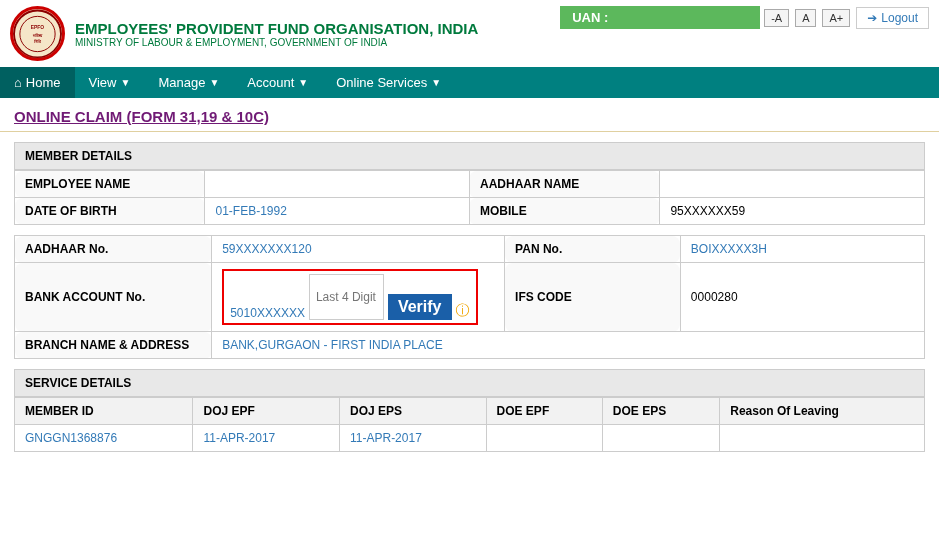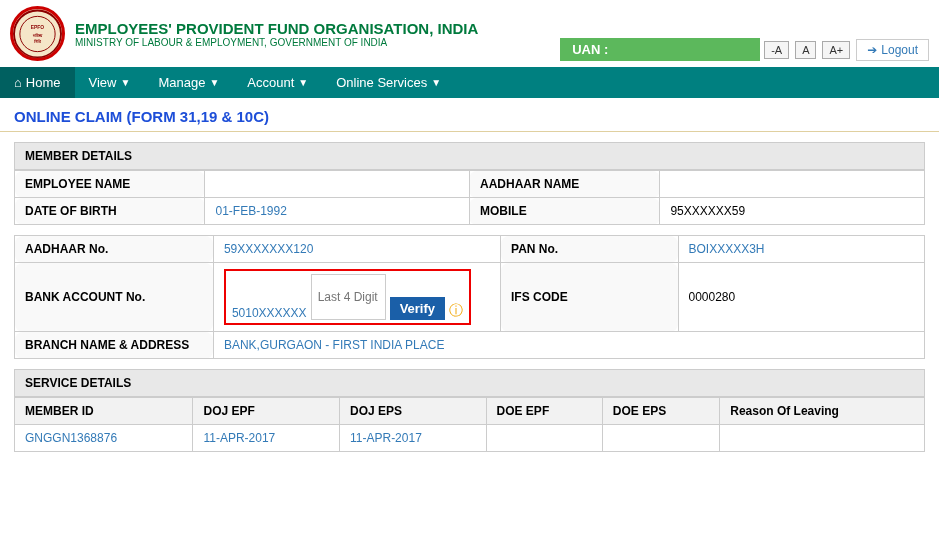--- a/index.html
+++ b/index.html
@@ -2,21 +2,21 @@
 <html><head>
   <meta charset="utf-8">
   <style>
     * { margin: 0; padding: 0; box-sizing: border-box; }
     body { font-family: Arial, sans-serif; font-size: 12px; background: #fff; width: 939px; }
 
     
     .top-bar {
       display: flex;
       justify-content: space-between;
-      align-items: flex-end;
+      align-items: flex-start;
       padding: 6px 10px;
       background: #fff;
     }
     .org-info { display: flex; align-items: center; gap: 10px; }
     .logo-circle {
       width: 55px; height: 55px;
       border-radius: 50%;
       border: 3px solid #c00;
       background: radial-gradient(circle, #f5e6c8 60%, #c00 100%);
       display: flex; align-items: center; justify-content: center;
@@ -51,25 +51,26 @@
       color: #fff; padding: 8px 14px; cursor: pointer;
       font-size: 13px; display: flex; align-items: center; gap: 4px;
       white-space: nowrap;
     }
     .nav-item.home { background: #006060; }
     .nav-arrow { font-size: 10px; }
 
     
     .page-title {
       padding: 10px 14px 6px;
-      color: #1d4ed8;
+      color: #701a75;
       font-size: 15px;
       font-weight: bold;
       border-bottom: 1px solid #e0d0a0;
       background: #fff;
+      text-decoration: underline;
     }
 
     
     .content { padding: 10px 14px; }
 
     .section-header {
       background: #e8e8e8;
       padding: 6px 10px;
       font-weight: bold;
       font-size: 12px;
@@ -101,21 +102,21 @@
       width: 25%;
     }
     .details-table td.value-plain { width: 25%; }
     .bank-account-number { color: #337ab7; font-size: 12px; }
     .last4-input {
       border: 1px solid #ccc; padding: 15px 6px; font-size: 12px;
       width: 75px; color: #aaa; outline: none;
     }
     .verify-btn {
       background: #1a5fa8; color: #fff; border: none;
-      padding: 4px 10px; font-size: 13px; cursor: pointer; font-weight: bold;
+      padding: 4px 10px; font-size: 16px; cursor: pointer; font-weight: bold;
     }
     .info-icon {
       color: #f0a500; font-size: 14px; cursor: pointer;
     }
     .bank-account-wrapper {
       border: 2px solid #e00; padding: 3px 6px; display: inline-flex; align-items: flex-end; gap: 4px;
     }
     .branch-address { color: #337ab7; }
 
     

